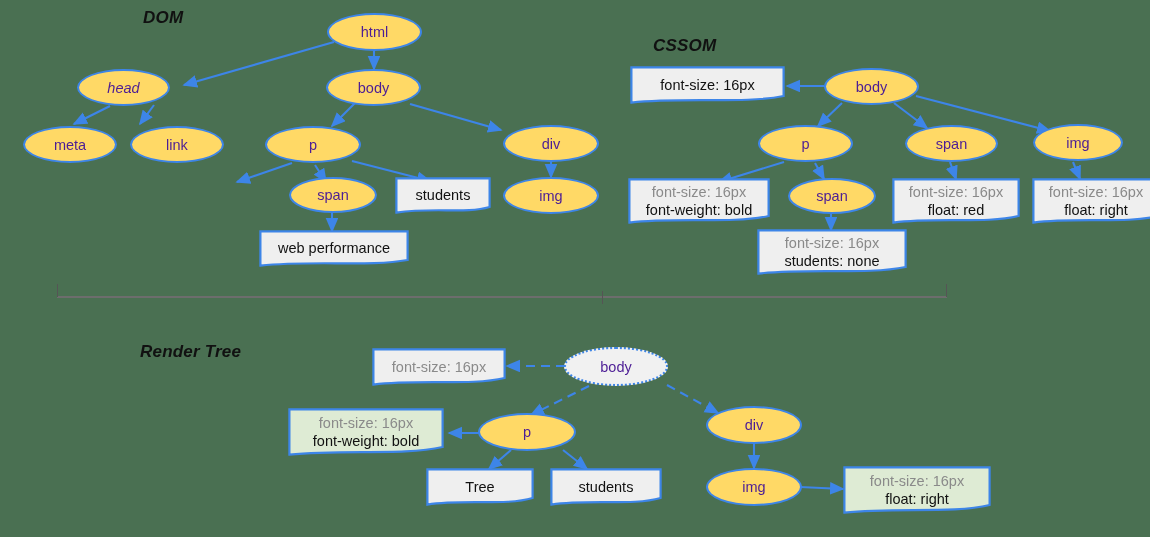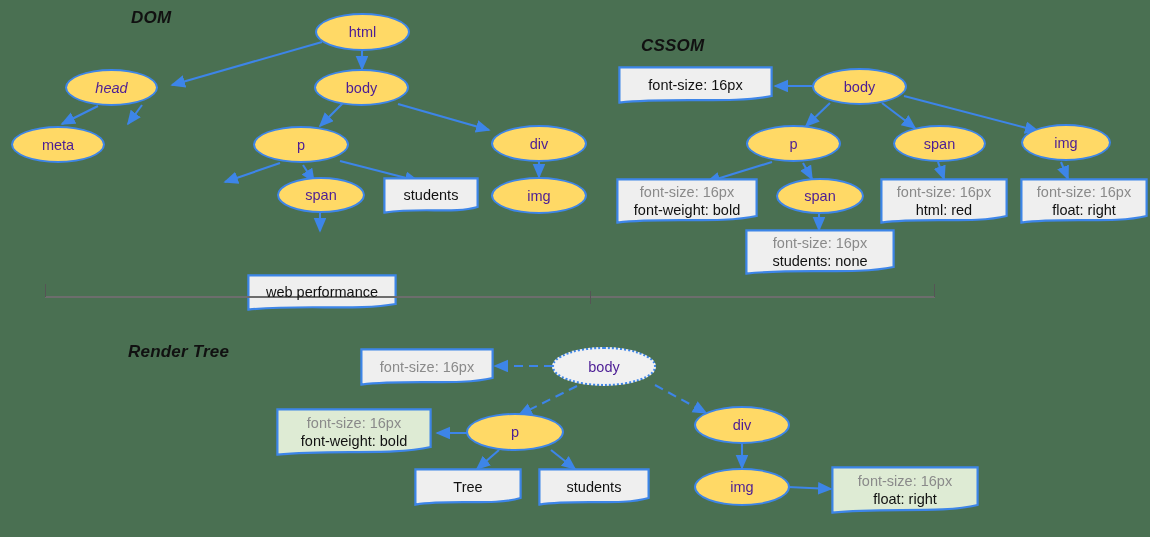--- a/index.html
+++ b/index.html
@@ -4,21 +4,21 @@
 <title>DOM / CSSOM / Render Tree</title>
 <style>
   html,body{margin:0;padding:0;}
   body{
     width:1150px;height:537px;
     background:#4a7052;
     font-family:"Liberation Sans","DejaVu Sans",sans-serif;
     overflow:hidden;
     position:relative;
   }
-  #stage{position:absolute;left:0;top:0;width:1036px;height:537px;}
+  #stage{position:absolute;left:12px;top:0;width:1036px;height:537px;}
   svg#edges{position:absolute;left:0;top:0;width:1150px;height:537px;pointer-events:none;}
 
   .section-title{
     position:absolute;
     font-weight:bold;
     font-style:italic;
     font-size:17px;
     color:#111111;
     white-space:nowrap;
     letter-spacing:.2px;
@@ -122,34 +122,35 @@
       <path d="M655,385 L706,413"></path>
     </g>
   </svg>
 
   <div class="section-title" style="left:131px;top:8px;">DOM</div>
 
   <div class="node" style="left:315px;top:13px;width:95px;height:38px;">html</div>
   <div class="node" style="left:65px;top:69px;width:93px;height:37px;font-style:italic;">head</div>
   <div class="node" style="left:314px;top:69px;width:95px;height:37px;">body</div>
   <div class="node" style="left:11px;top:126px;width:94px;height:37px;text-align:right;">meta</div>
+  <div class="node" style="left:118px;top:126px;width:94px;height:37px;">link</div>
   <div class="node" style="left:253px;top:126px;width:96px;height:37px;">p</div>
   <div class="node" style="left:491px;top:125px;width:96px;height:37px;">div</div>
   <div class="node" style="left:277px;top:177px;width:88px;height:36px;">span</div>
   <div class="node" style="left:491px;top:177px;width:96px;height:37px;">img</div>
 
 
   <div class="docbox" style="left:383px;top:177px;width:96px;height:37px;">
     <svg class="shape" viewBox="0 0 96 37" preserveAspectRatio="none">
       <path d="M1.4,1.4 H94.6 V30 C70,37 40,30 1.4,35.6 Z" fill="#efefef" stroke="#3d85e8" stroke-width="2.2"></path>
     </svg>
     <span class="txt own">students</span>
   </div>
 
-  <div class="docbox" style="left:247px;top:230px;width:150px;height:37px;margin-top:44px;">
+  <div class="docbox" style="left:247px;top:230px;width:150px;height:37px;">
     <svg class="shape" viewBox="0 0 150 37" preserveAspectRatio="none">
       <path d="M1.4,1.4 H148.6 V30 C110,37 55,30 1.4,35.6 Z" fill="#efefef" stroke="#3d85e8" stroke-width="2.2"></path>
     </svg>
     <span class="txt own">web performance</span>
   </div>
 
   <div class="section-title" style="left:641px;top:8px;margin-top:28px;">CSSOM</div>
 
   <div class="node" style="left:812px;top:68px;width:95px;height:37px;">body</div>
   <div class="node" style="left:746px;top:125px;width:95px;height:37px;">p</div>
@@ -178,21 +179,21 @@
     </svg>
     <span class="txt inherited">font-size: 16px</span>
     <span class="txt own">students: none</span>
   </div>
 
   <div class="docbox" style="left:880px;top:178px;width:128px;height:46px;">
     <svg class="shape" viewBox="0 0 128 46" preserveAspectRatio="none">
       <path d="M1.4,1.4 H126.6 V38 C94,46 46,39 1.4,44.6 Z" fill="#efefef" stroke="#3d85e8" stroke-width="2.2"></path>
     </svg>
     <span class="txt inherited">font-size: 16px</span>
-    <span class="txt own">html: red</span>
+    <span class="txt own">float: red</span>
   </div>
 
   <div class="docbox" style="left:1020px;top:178px;width:128px;height:46px;">
     <svg class="shape" viewBox="0 0 128 46" preserveAspectRatio="none">
       <path d="M1.4,1.4 H126.6 V38 C94,46 46,39 1.4,44.6 Z" fill="#efefef" stroke="#3d85e8" stroke-width="2.2"></path>
     </svg>
     <span class="txt inherited">font-size: 16px</span>
     <span class="txt own">float: right</span>
   </div>
 

